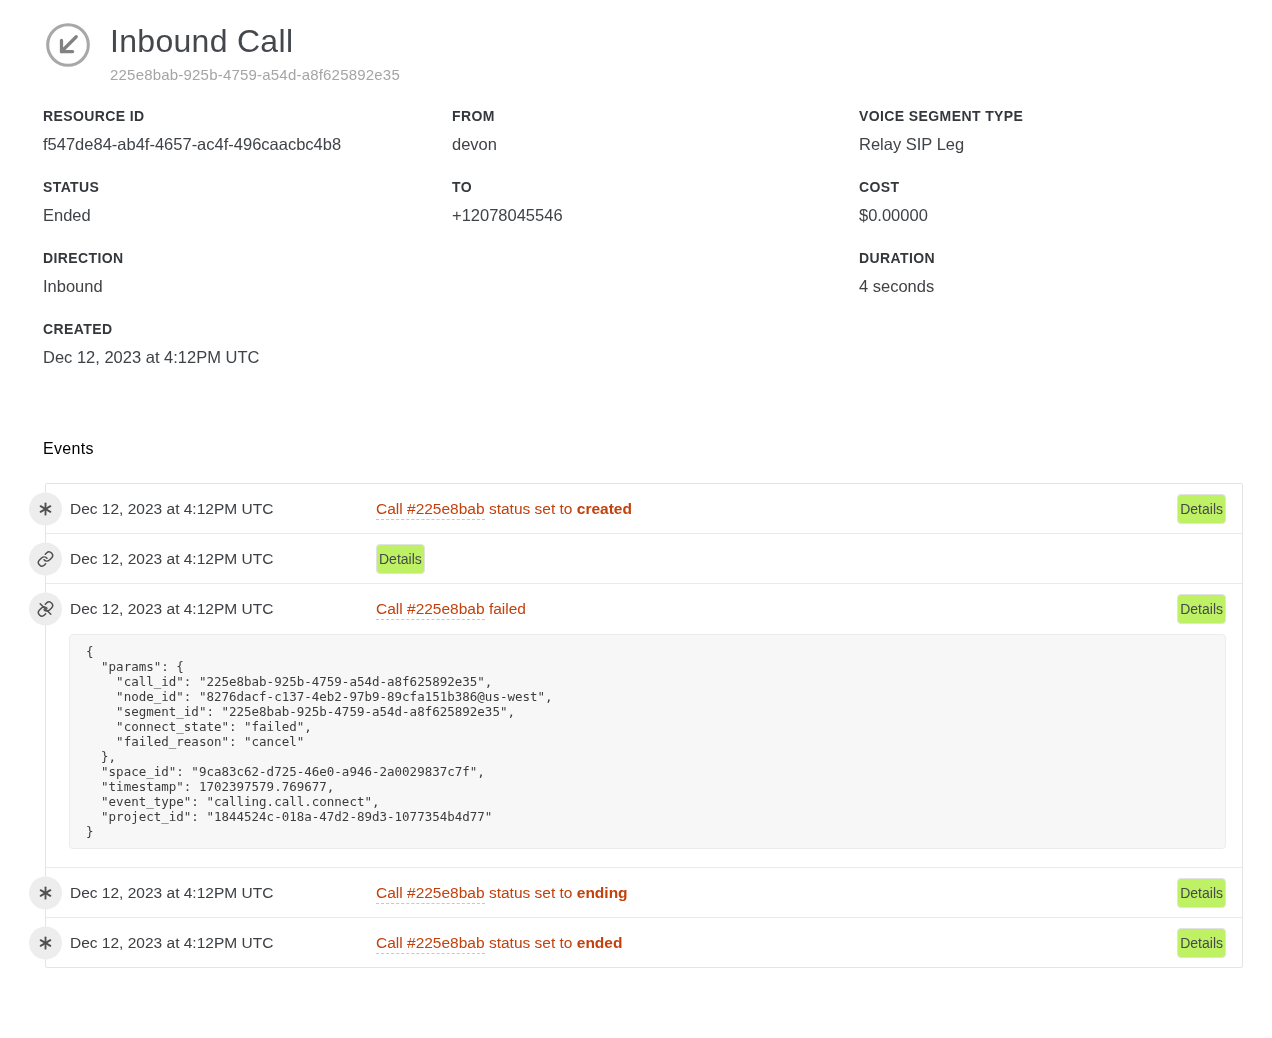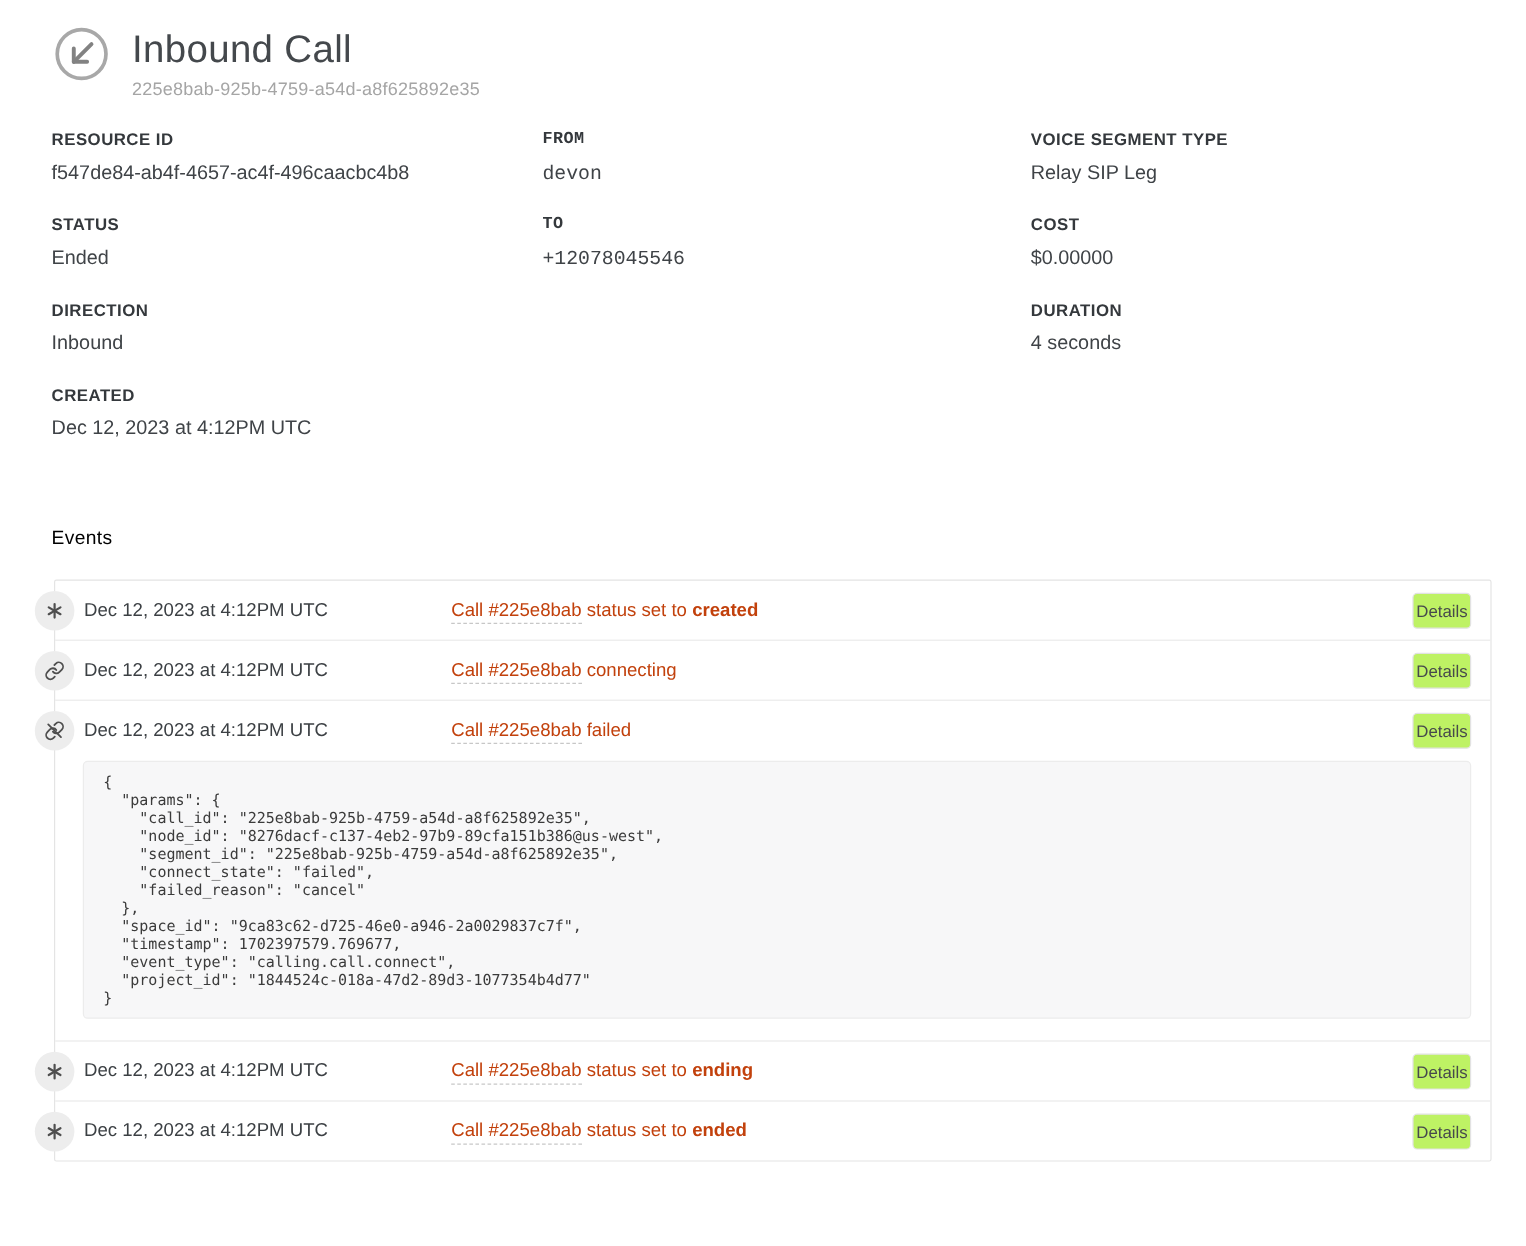--- a/index.html
+++ b/index.html
@@ -12,21 +12,21 @@
 
   
   .page-header { display: flex; align-items: flex-start; gap: 19px; padding: 22px 0 0 45px; }
   .hdr-icon { width: 46px; height: 46px; flex-shrink: 0; }
   .page-title { font-size: 32px; font-weight: 400; letter-spacing: 0.3px; color: #44484c; line-height: 1.1; padding-top: 2px; }
   .page-subtitle { font-size: 15px; color: #a5a5a5; margin-top: 7px; letter-spacing: 0.2px; }
 
   
   .meta-grid { display: flex; margin: 25px 30px 0 43px; }
   .meta-col-1 { width: 409px; }
-  .meta-col-2 { width: 407px; font-family: Liberation Mono, monospace; }
+  .meta-col-2 { width: 407px; }
   .meta-col-3 { flex: 1; }
   .field { margin-bottom: 25px; }
   .field-label { font-size: 14px; font-weight: bold; color: #34383c; letter-spacing: 0.4px; margin-bottom: 11px; }
   .field-value { font-size: 16.5px; color: #3f4347; }
 
   
   .events-heading { font-size: 16px; font-weight: 400; letter-spacing: 0.3px; color: #000000; margin: 48px 0 25px 43px; }
   .events-card { margin-left: 45px; width: 1198px; border: 1px solid #e4e4e4; border-radius: 2px; background: #fff; }
   .evt-row + .evt-row { border-top: 1px solid #eaeaea; }
   .evt-main { position: relative; display: flex; align-items: center; min-height: 49px; padding: 0 16px 0 24px; }
@@ -144,21 +144,20 @@
 
     <div class="evt-row">
       <div class="evt-main">
         <span class="evt-badge">
           <svg width="17" height="17" viewBox="0 0 24 24" fill="none" stroke="#4f4f4f" stroke-width="2.1" stroke-linecap="round" stroke-linejoin="round">
             <path d="M10 13a5 5 0 0 0 7.54.54l3-3a5 5 0 0 0-7.07-7.07l-1.72 1.71"></path>
             <path d="M14 11a5 5 0 0 0-7.54-.54l-3 3a5 5 0 0 0 7.07 7.07l1.71-1.71"></path>
           </svg>
         </span>
         <span class="evt-time">Dec 12, 2023 at 4:12PM UTC</span>
-        <span class="evt-desc"><span class="evt-link">Call #225e8bab</span><span> connecting</span><span class="evt-em"></span></span>
         <button class="details-btn">Details</button>
       </div>
     </div>
 
     <div class="evt-row">
       <div class="evt-main">
         <span class="evt-badge">
           <svg width="17" height="17" viewBox="0 0 24 24" fill="none" stroke="#4f4f4f" stroke-width="2.1" stroke-linecap="round" stroke-linejoin="round">
             <path d="M10 13a5 5 0 0 0 7.54.54l3-3a5 5 0 0 0-7.07-7.07l-1.72 1.71"></path>
             <path d="M14 11a5 5 0 0 0-7.54-.54l-3 3a5 5 0 0 0 7.07 7.07l1.71-1.71"></path>

